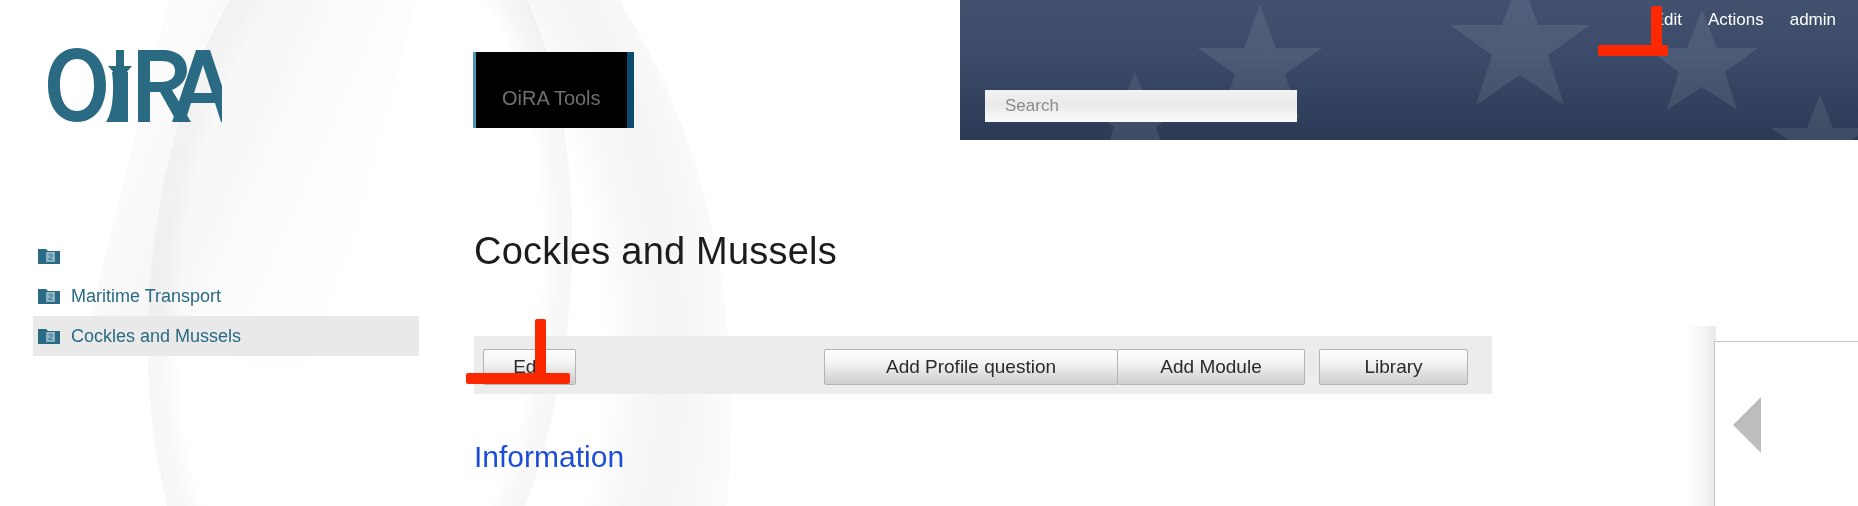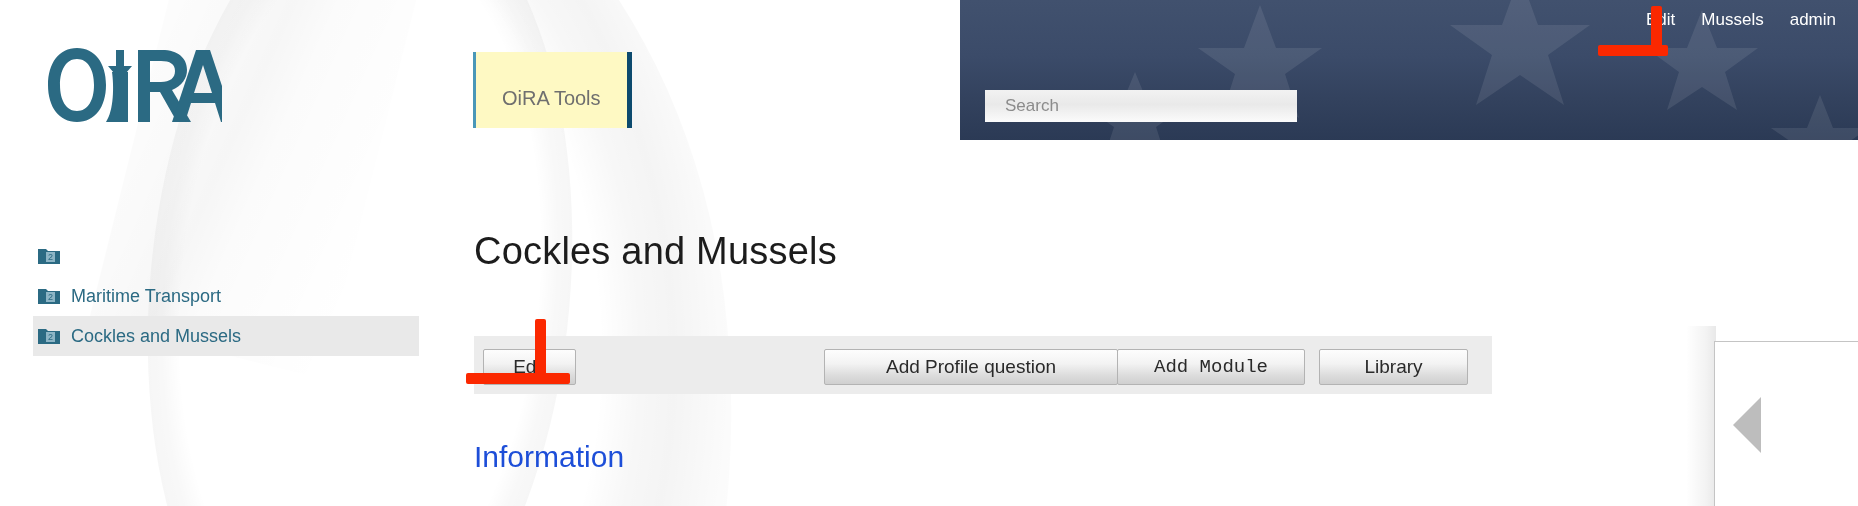--- a/index.html
+++ b/index.html
@@ -147,23 +147,23 @@
   .tab {
     display: flex;
     align-items: flex-end;
     justify-content: center;
     padding: 0 26px 18px 26px;
     font-size: 20px;
     text-decoration: none;
     white-space: nowrap;
   }
   .tab.active {
-    background: #fef9c3;
+    background: #000000;
     border-left: 3px solid #4a97b8;
-    border-right: 5px solid #0c4a6e;
+    border-right: 7px solid #0c4a6e;
     color: #6f6f6f;
   }
   .tab.plain {
     color: #2b6a83;
     font-weight: bold;
     padding-left: 24px;
     padding-right: 24px;
   }
 
   
@@ -222,21 +222,21 @@
     color: #2a2a2a;
     font-size: 19px;
     font-family: "Liberation Sans", sans-serif;
     cursor: pointer;
     padding: 0 16px;
     line-height: 34px;
     white-space: nowrap;
   }
   #btn-edit    { left: 9px;    width: 93px;  }
   #btn-profile { left: 350px;  width: 294px; }
-  #btn-module  { left: 643px;  width: 188px; font-family: Liberation Mono, monospace; }
+  #btn-module  { left: 643px;  width: 188px; }
   #btn-library { left: 845px;  width: 149px; }
 
   .section-heading {
     position: absolute;
     left: 474px;
     top: 440px;
     font-size: 30px;
     color: #1d4ed8;
     font-weight: normal;
     z-index: 3;
@@ -304,21 +304,21 @@
         <polygon points="300,5 316,48 362,48 325,74 339,118 300,92 261,118 275,74 238,48 284,48"></polygon>
         <polygon points="560,-25 578,25 630,25 588,55 604,105 560,75 516,105 532,55 490,25 542,25"></polygon>
         <polygon points="175,72 189,106 226,106 196,127 207,161 175,140 143,161 154,127 124,106 161,106"></polygon>
         <polygon points="742,10 757,48 798,48 765,72 777,110 742,87 707,110 719,72 686,48 727,48"></polygon>
         <polygon points="860,95 873,128 909,128 880,148 891,181 860,161 829,181 840,148 811,128 847,128"></polygon>
       </g>
     </svg>
 
     <nav class="topnav">
       <a href="#">Edit</a>
-      <a href="#">Mussels</a>
+      <a href="#">Actions</a>
       <a href="#">admin</a>
     </nav>
 
     <div class="search-wrap">
       <input class="search-input" type="text" placeholder="Search" style="">
     </div>
   </div>
 
   <div class="logo">
     <svg width="178" height="78" viewBox="0 0 178 78">

